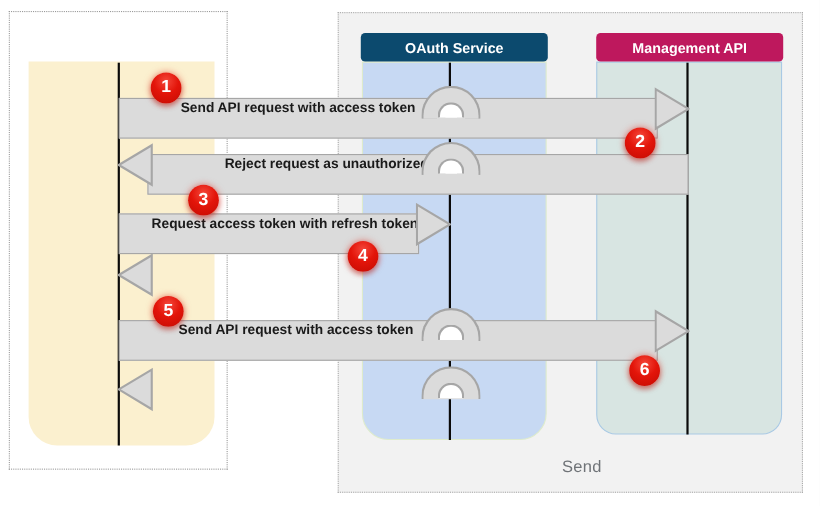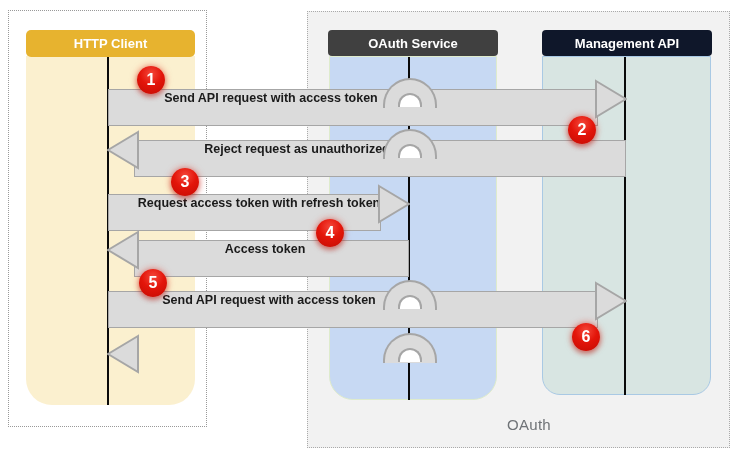--- a/index.html
+++ b/index.html
@@ -24,22 +24,22 @@
   .lifeline { position:absolute; width:2px; background:#0a0a0a; z-index:2; }
   .ll-http { left:107px; top:57px; height:348px; }
   .ll-oauth { left:408px; top:57px; height:343px; }
   .ll-mgmt { left:624px; top:57px; height:338px; }
   
   .actor-header {
     position:absolute; height:26px; z-index:3; display:flex; align-items:center; justify-content:center;
     color:#fff; font-size:13px; font-weight:bold; box-sizing:border-box;
   }
   .hdr-http { left:26px; top:30px; width:169px; height:27px; background:#E7B32F; border-radius:5px; }
-  .hdr-oauth { left:328px; top:30px; width:170px; background:#404040; border-radius:4px; }
-  .hdr-mgmt { left:542px; top:30px; width:170px; background:#0f172a; border-radius:4px; }
+  .hdr-oauth { left:328px; top:30px; width:170px; background:#0c4a6e; border-radius:4px; }
+  .hdr-mgmt { left:542px; top:30px; width:170px; background:#be185d; border-radius:4px; }
   
   .shaft {
     position:absolute; height:37px; box-sizing:border-box; z-index:4;
     background:#DBDBDB; border:1.5px solid #A6A6A6;
   }
   .mlabel {
     position:absolute; top:0.5px; transform:translateX(-50%); white-space:nowrap;
     font-size:12.5px; line-height:15px; font-weight:600; color:#1a1a1a;
   }
   .head { position:absolute; width:32px; height:40px; z-index:4; }
@@ -81,34 +81,31 @@
   .b3 { left:171px; top:168px; } .b4 { left:316px; top:219px; }
   .b5 { left:139px; top:269px; } .b6 { left:572px; top:323px; }
 </style>
 </head>
 <body>
 
 <div class="canvas">
 
   <div class="box http-box"></div>
   <div class="box edge-box">
-    <span class="edge-label">OAuth</span>
+    <span class="edge-label">Send</span>
   </div>
 
   <div class="lane lane-http"></div>
   <div class="lane lane-oauth"></div>
   <div class="lane lane-mgmt"></div>
 
   <div class="lifeline ll-http"></div>
   <div class="lifeline ll-oauth"></div>
   <div class="lifeline ll-mgmt"></div>
 
-  <div class="actor-header hdr-http">
-    <span>HTTP Client</span>
-  </div>
   <div class="actor-header hdr-oauth">
     <span>OAuth Service</span>
   </div>
   <div class="actor-header hdr-mgmt">
     <span>Management API</span>
   </div>
 
   <div class="shaft s1">
     <span class="mlabel l1">Send API request with access token</span>
   </div>
@@ -125,23 +122,20 @@
     </svg>
   <div class="hop hop2"></div>
 
   <div class="shaft s3">
     <span class="mlabel l3">Request access token with refresh token</span>
   </div>
   <svg class="head h3" viewBox="0 0 32 40">
       <polygon points="1,2 31,20 1,38"></polygon>
     </svg>
 
-  <div class="shaft s4">
-    <span class="mlabel l4">Access token</span>
-  </div>
   <svg class="head h4" viewBox="0 0 32 40">
       <polygon points="31,2 1,20 31,38"></polygon>
     </svg>
 
   <div class="shaft s5">
     <span class="mlabel l5">Send API request with access token</span>
   </div>
   <svg class="head h5" viewBox="0 0 32 40">
       <polygon points="1,2 31,20 1,38"></polygon>
     </svg>

